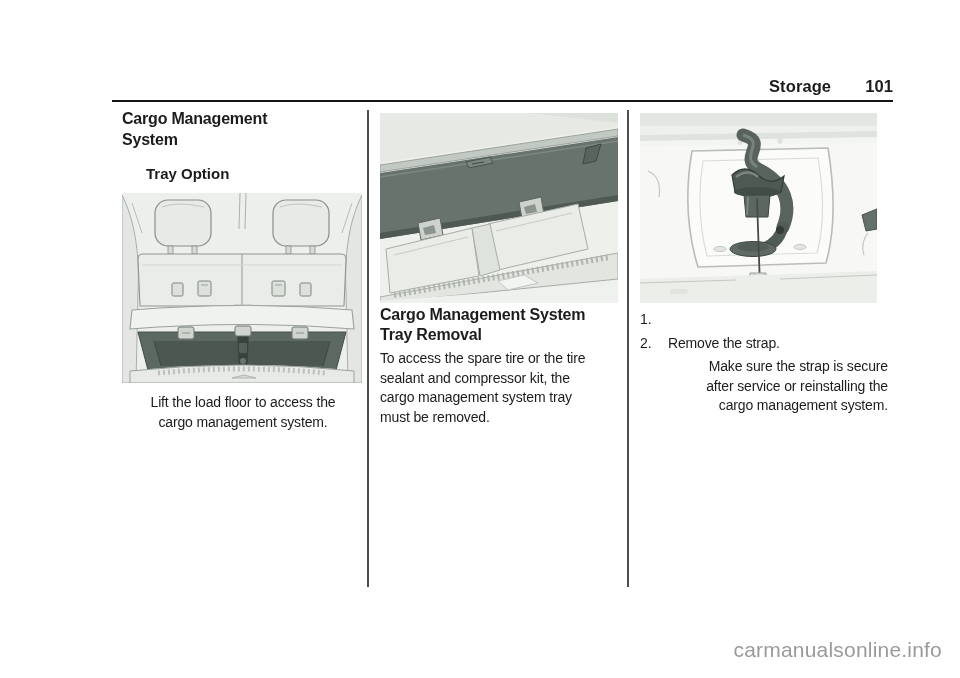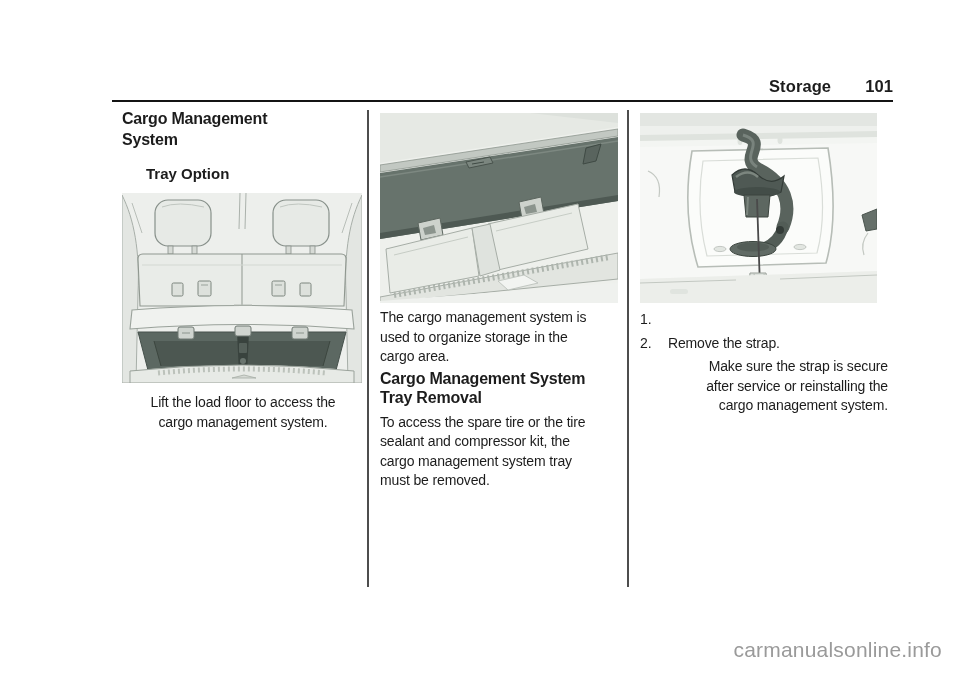--- a/index.html
+++ b/index.html
@@ -167,23 +167,20 @@
         <path d="M92,115 L110,111 L120,157 L100,163 Z" fill="#dfe3de" stroke="#a6ada6"></path>
 
         <path d="M0,184 L238,140 L238,166 L0,190 Z" fill="#e2e5e0" stroke="#a6ada6"></path>
         <path d="M14,182 L230,144" fill="none" stroke="#aeb5ae" stroke-width="6" stroke-dasharray="2 3"></path>
 
         <path d="M118,168 l26,-6 14,8 -30,7 z" fill="#f2f4f1" stroke="#b6bcb6" stroke-width="0.8"></path>
         <path d="M0,188 L238,170 L238,190 L0,190 Z" fill="#eff1ee"></path>
       </svg>
     </figure>
 
-    <p class="body-text p1">The cargo management system is
-used to organize storage in the
-cargo area.</p>
     <h2 class="h-sec">Cargo Management System
 Tray Removal</h2>
     <p class="body-text p2">To access the spare tire or the tire
 sealant and compressor kit, the
 cargo management system tray
 must be removed.</p>
   </section>
 
   <div class="divider div2"></div>
 

